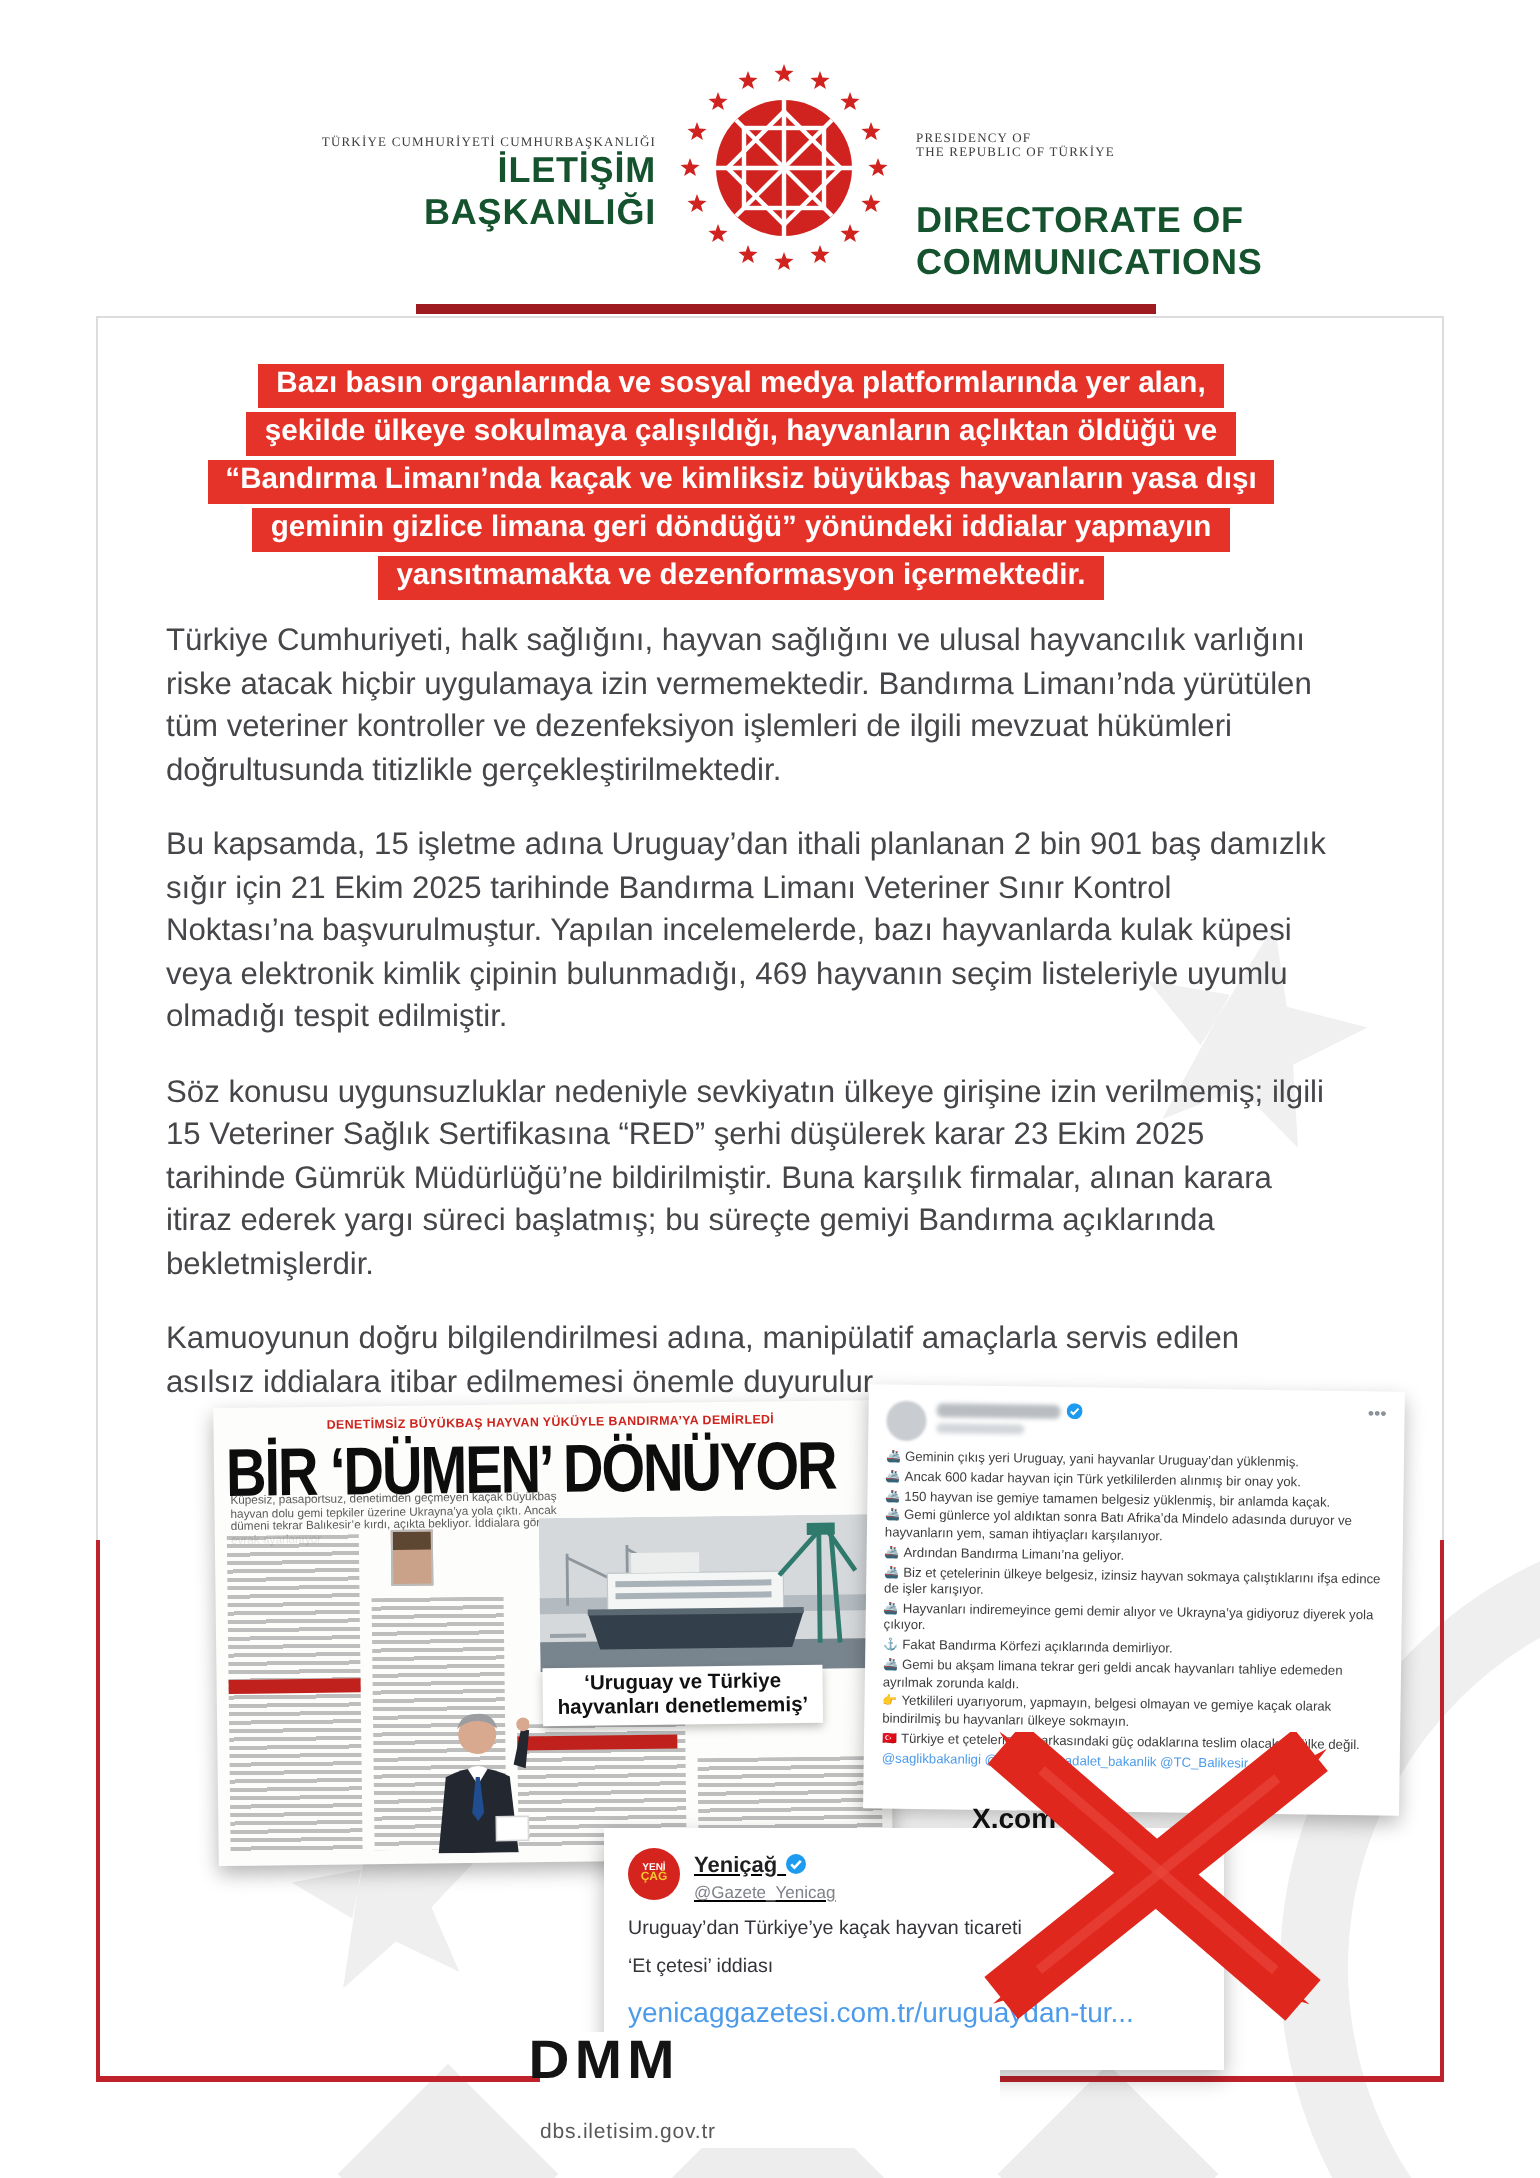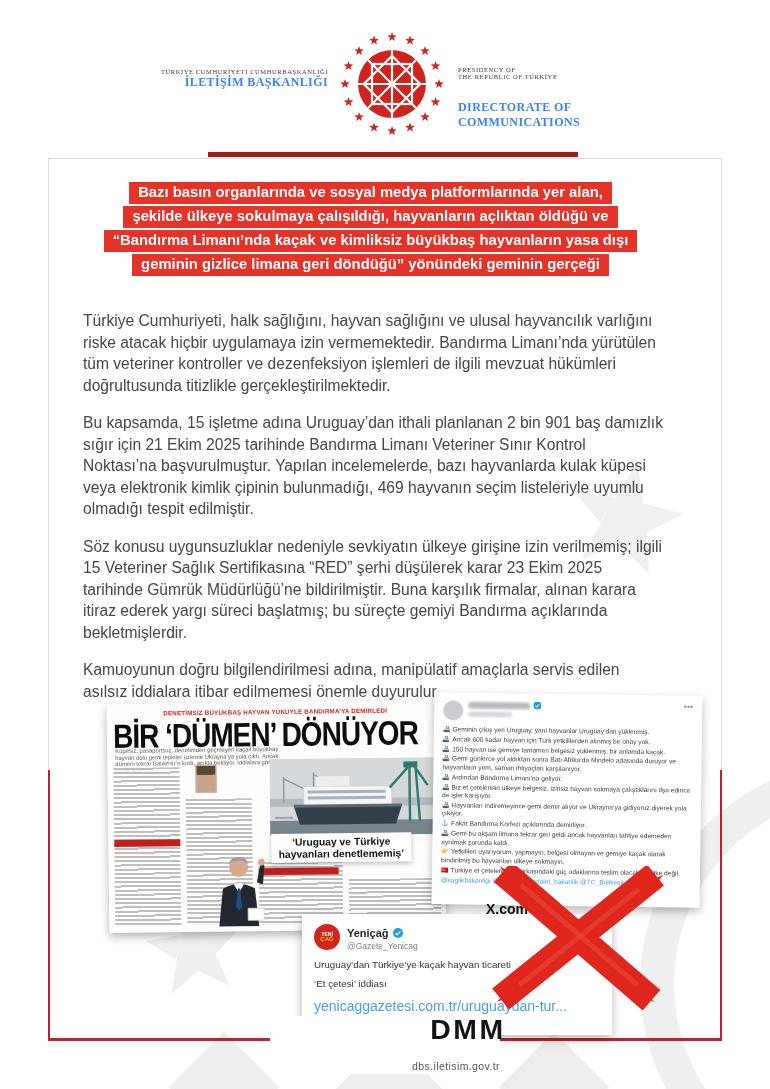--- a/index.html
+++ b/index.html
@@ -7,21 +7,21 @@
     width:770px;height:1089px;position:relative;overflow:hidden;
     background:#ffffff;font-family:"Liberation Sans",sans-serif;
     -webkit-font-smoothing:antialiased;
   }
   .abs{position:absolute;}
   .wm-ring{position:absolute;border:34px solid #efeff0;border-radius:50%;z-index:0;}
   .wm-diamond{position:absolute;width:78px;height:78px;background:#ededee;transform:rotate(45deg);z-index:0;}
 
   
   .hdr-small{font-size:6.5px;letter-spacing:.6px;color:#3c3c3b;font-family:"Liberation Serif",serif;}
-  .hdr-big{font-size:12px;font-weight:bold;letter-spacing:.4px;color:#3b82f6;font-family:Liberation Serif, serif;}
+  .hdr-big{font-size:18px;font-weight:bold;letter-spacing:.4px;color:#14532d;font-family:Liberation Sans, sans-serif;}
 
   
   .card{position:absolute;left:48px;top:158px;width:674px;height:882px;
     border:1px solid #dddcdc;background:transparent;box-sizing:border-box;z-index:1;}
   .accent-top{position:absolute;left:208px;top:152px;width:370px;height:5px;background:#9e1b20;z-index:2;}
   .accent-bottom{position:absolute;left:48px;top:1038px;width:674px;height:3px;background:#c0222b;z-index:2;}
   .accent-left{position:absolute;left:48px;top:770px;width:2px;height:270px;background:#c0222b;z-index:2;}
   .accent-right{position:absolute;left:720px;top:770px;width:2px;height:270px;background:#c0222b;z-index:2;}
 
   
@@ -75,21 +75,21 @@
   .y-text{font-size:9.8px;color:#33343a;margin-top:8px;}
   .y-link{font-size:14px;color:#4c9bea;margin-top:9px;}
 
   .badge{display:inline-block;vertical-align:-1px;}
 
   
   .redx{position:absolute;left:492px;top:866px;z-index:5;}
 
   
   .footer{position:absolute;left:270px;top:1016px;width:230px;height:58px;background:#ffffff;
-    z-index:4;text-align:right;}
+    z-index:4;text-align:left;}
   .dmm{font-size:27px;font-weight:900;letter-spacing:2.5px;color:#141414;line-height:28px;transform:scale(1.05,1);}
   .dmm-url{font-size:10.5px;color:#585858;letter-spacing:.4px;margin-top:16px;}
 </style>
 </head>
 <body>
 
 <svg class="abs" style="left:560px;top:455px;z-index:0;" width="130" height="130" viewBox="-55 -55 110 110">
   <path class="wm-p" fill="#f0f0f1" transform="rotate(12)" d="M0,-50 L12.3,-17 L47.6,-15.5 L20,6.5 L29.4,40.5 L0,21 L-29.4,40.5 L-12.3,-17 L-47.6,-15.5 L-20,6.5 Z" transform-origin="0 0"></path>
 </svg>
 <svg class="abs" style="left:140px;top:895px;z-index:0;" width="110" height="110" viewBox="-55 -55 110 110">
@@ -151,21 +151,22 @@
 <div class="card"></div>
 <div class="accent-top"></div>
 <div class="accent-bottom"></div>
 <div class="accent-left"></div>
 <div class="accent-right"></div>
 
 <div class="banner">
   <div class="banner-line">Bazı basın organlarında ve sosyal medya platformlarında yer alan,</div>
   <div class="banner-line">şekilde ülkeye sokulmaya çalışıldığı, hayvanların açlıktan öldüğü ve</div>
   <div class="banner-line">“Bandırma Limanı’nda kaçak ve kimliksiz büyükbaş hayvanların yasa dışı</div>
-  <div class="banner-line">geminin gizlice limana geri döndüğü” yönündeki geminin gerçeği</div>
+  <div class="banner-line">geminin gizlice limana geri döndüğü” yönündeki iddialar yapmayın</div>
+  <div class="banner-line">yansıtmamakta ve dezenformasyon içermektedir.</div>
 </div>
 
 <div class="bodytext">
   <p>Türkiye Cumhuriyeti, halk sağlığını, hayvan sağlığını ve ulusal hayvancılık varlığını riske atacak hiçbir uygulamaya izin vermemektedir. Bandırma Limanı’nda yürütülen tüm veteriner kontroller ve dezenfeksiyon işlemleri de ilgili mevzuat hükümleri doğrultusunda titizlikle gerçekleştirilmektedir.</p>
   <p>Bu kapsamda, 15 işletme adına Uruguay’dan ithali planlanan 2 bin 901 baş damızlık sığır için 21 Ekim 2025 tarihinde Bandırma Limanı Veteriner Sınır Kontrol Noktası’na başvurulmuştur. Yapılan incelemelerde, bazı hayvanlarda kulak küpesi veya elektronik kimlik çipinin bulunmadığı, 469 hayvanın seçim listeleriyle uyumlu olmadığı tespit edilmiştir.</p>
   <p>Söz konusu uygunsuzluklar nedeniyle sevkiyatın ülkeye girişine izin verilmemiş; ilgili 15 Veteriner Sağlık Sertifikasına “RED” şerhi düşülerek karar 23 Ekim 2025 tarihinde Gümrük Müdürlüğü’ne bildirilmiştir. Buna karşılık firmalar, alınan karara itiraz ederek yargı süreci başlatmış; bu süreçte gemiyi Bandırma açıklarında bekletmişlerdir.</p>
   <p>Kamuoyunun doğru bilgilendirilmesi adına, manipülatif amaçlarla servis edilen asılsız iddialara itibar edilmemesi önemle duyurulur.</p>
 </div>
 
 <div class="newspaper">
@@ -257,21 +258,21 @@
 </div>
 
 <div class="xcom">X.com</div>
 
 <div class="ycard">
   <div style="display:flex;align-items:center;">
     <div class="y-logo">
       <span>YENİ</span>
         <span class="c2">ÇAĞ</span>
     </div>
-    <div style="margin-left:7px;">
+    <div style="margin-left:7px;text-decoration:underline;">
       <div>
         <span class="y-name">Yeniçağ</span>
         <svg class="badge" width="10" height="10" viewBox="0 0 10 10">
             <circle cx="5" cy="5" r="5" fill="#1d9bf0"></circle>
             <path d="M2.6,5.2 L4.2,6.8 L7.4,3.4" stroke="#fff" stroke-width="1.3" fill="none"></path>
           </svg>
       </div>
       <div class="y-handle">@Gazete_Yenicag</div>
     </div>
   </div>

